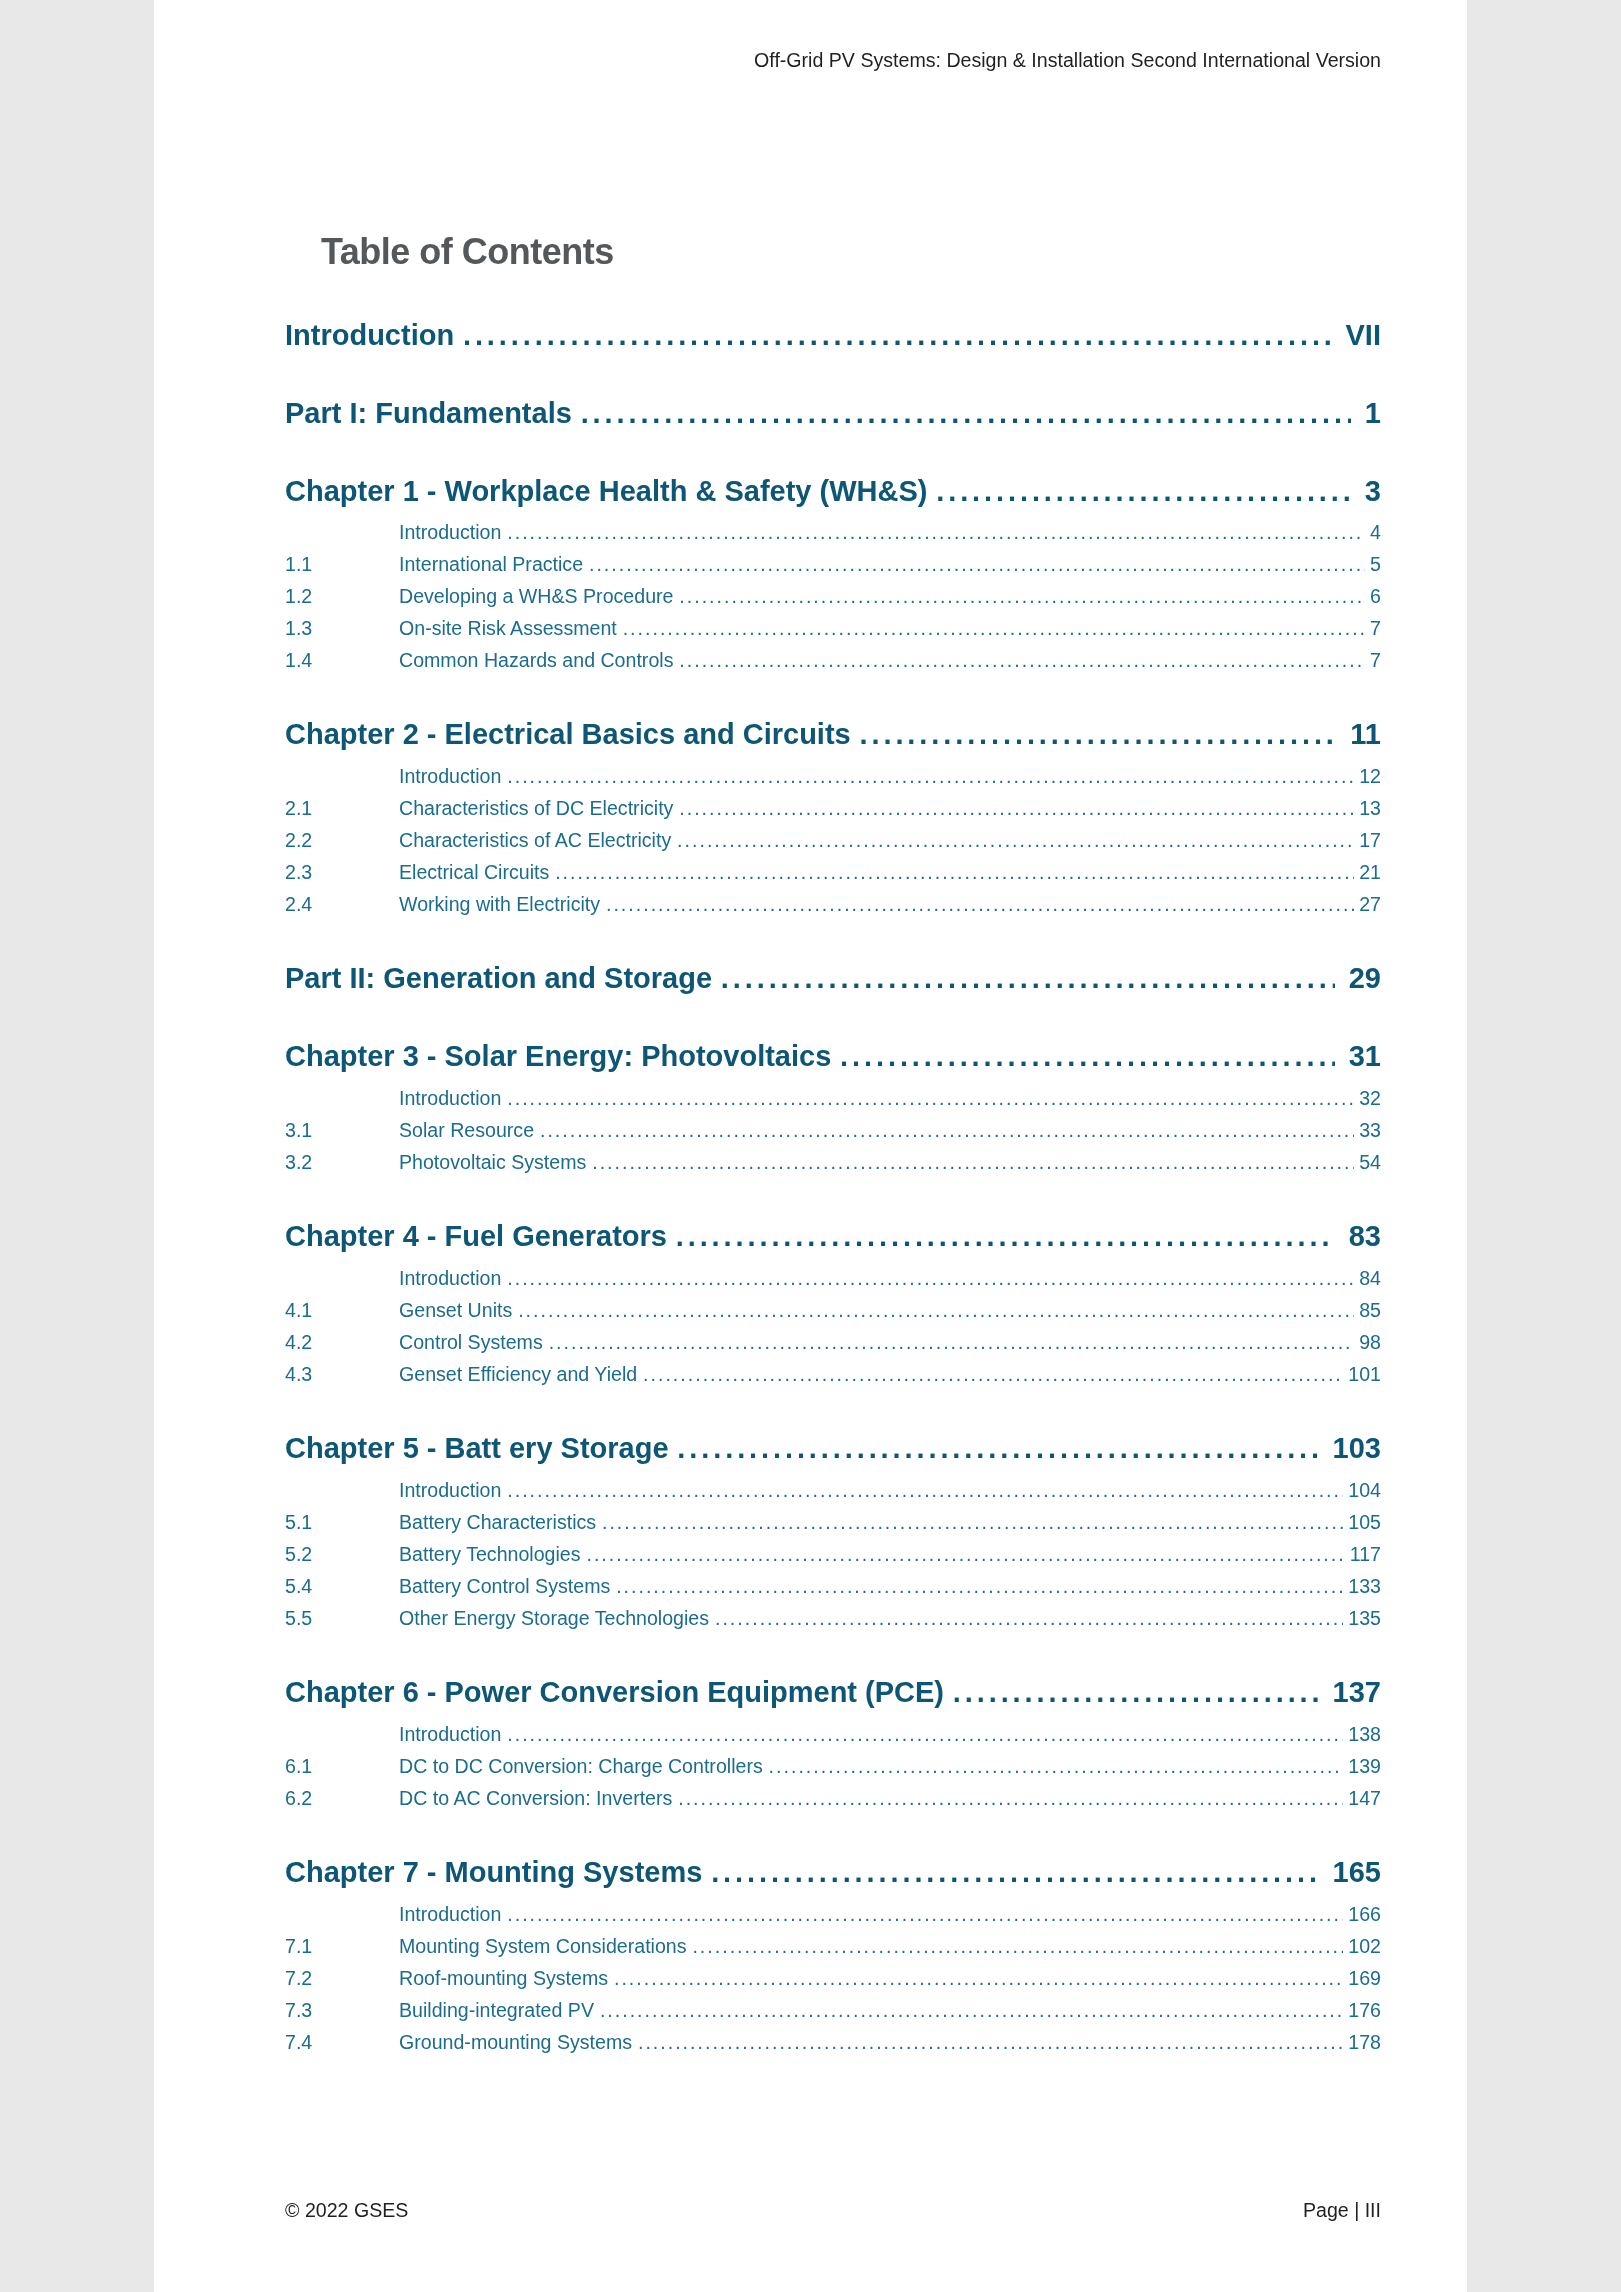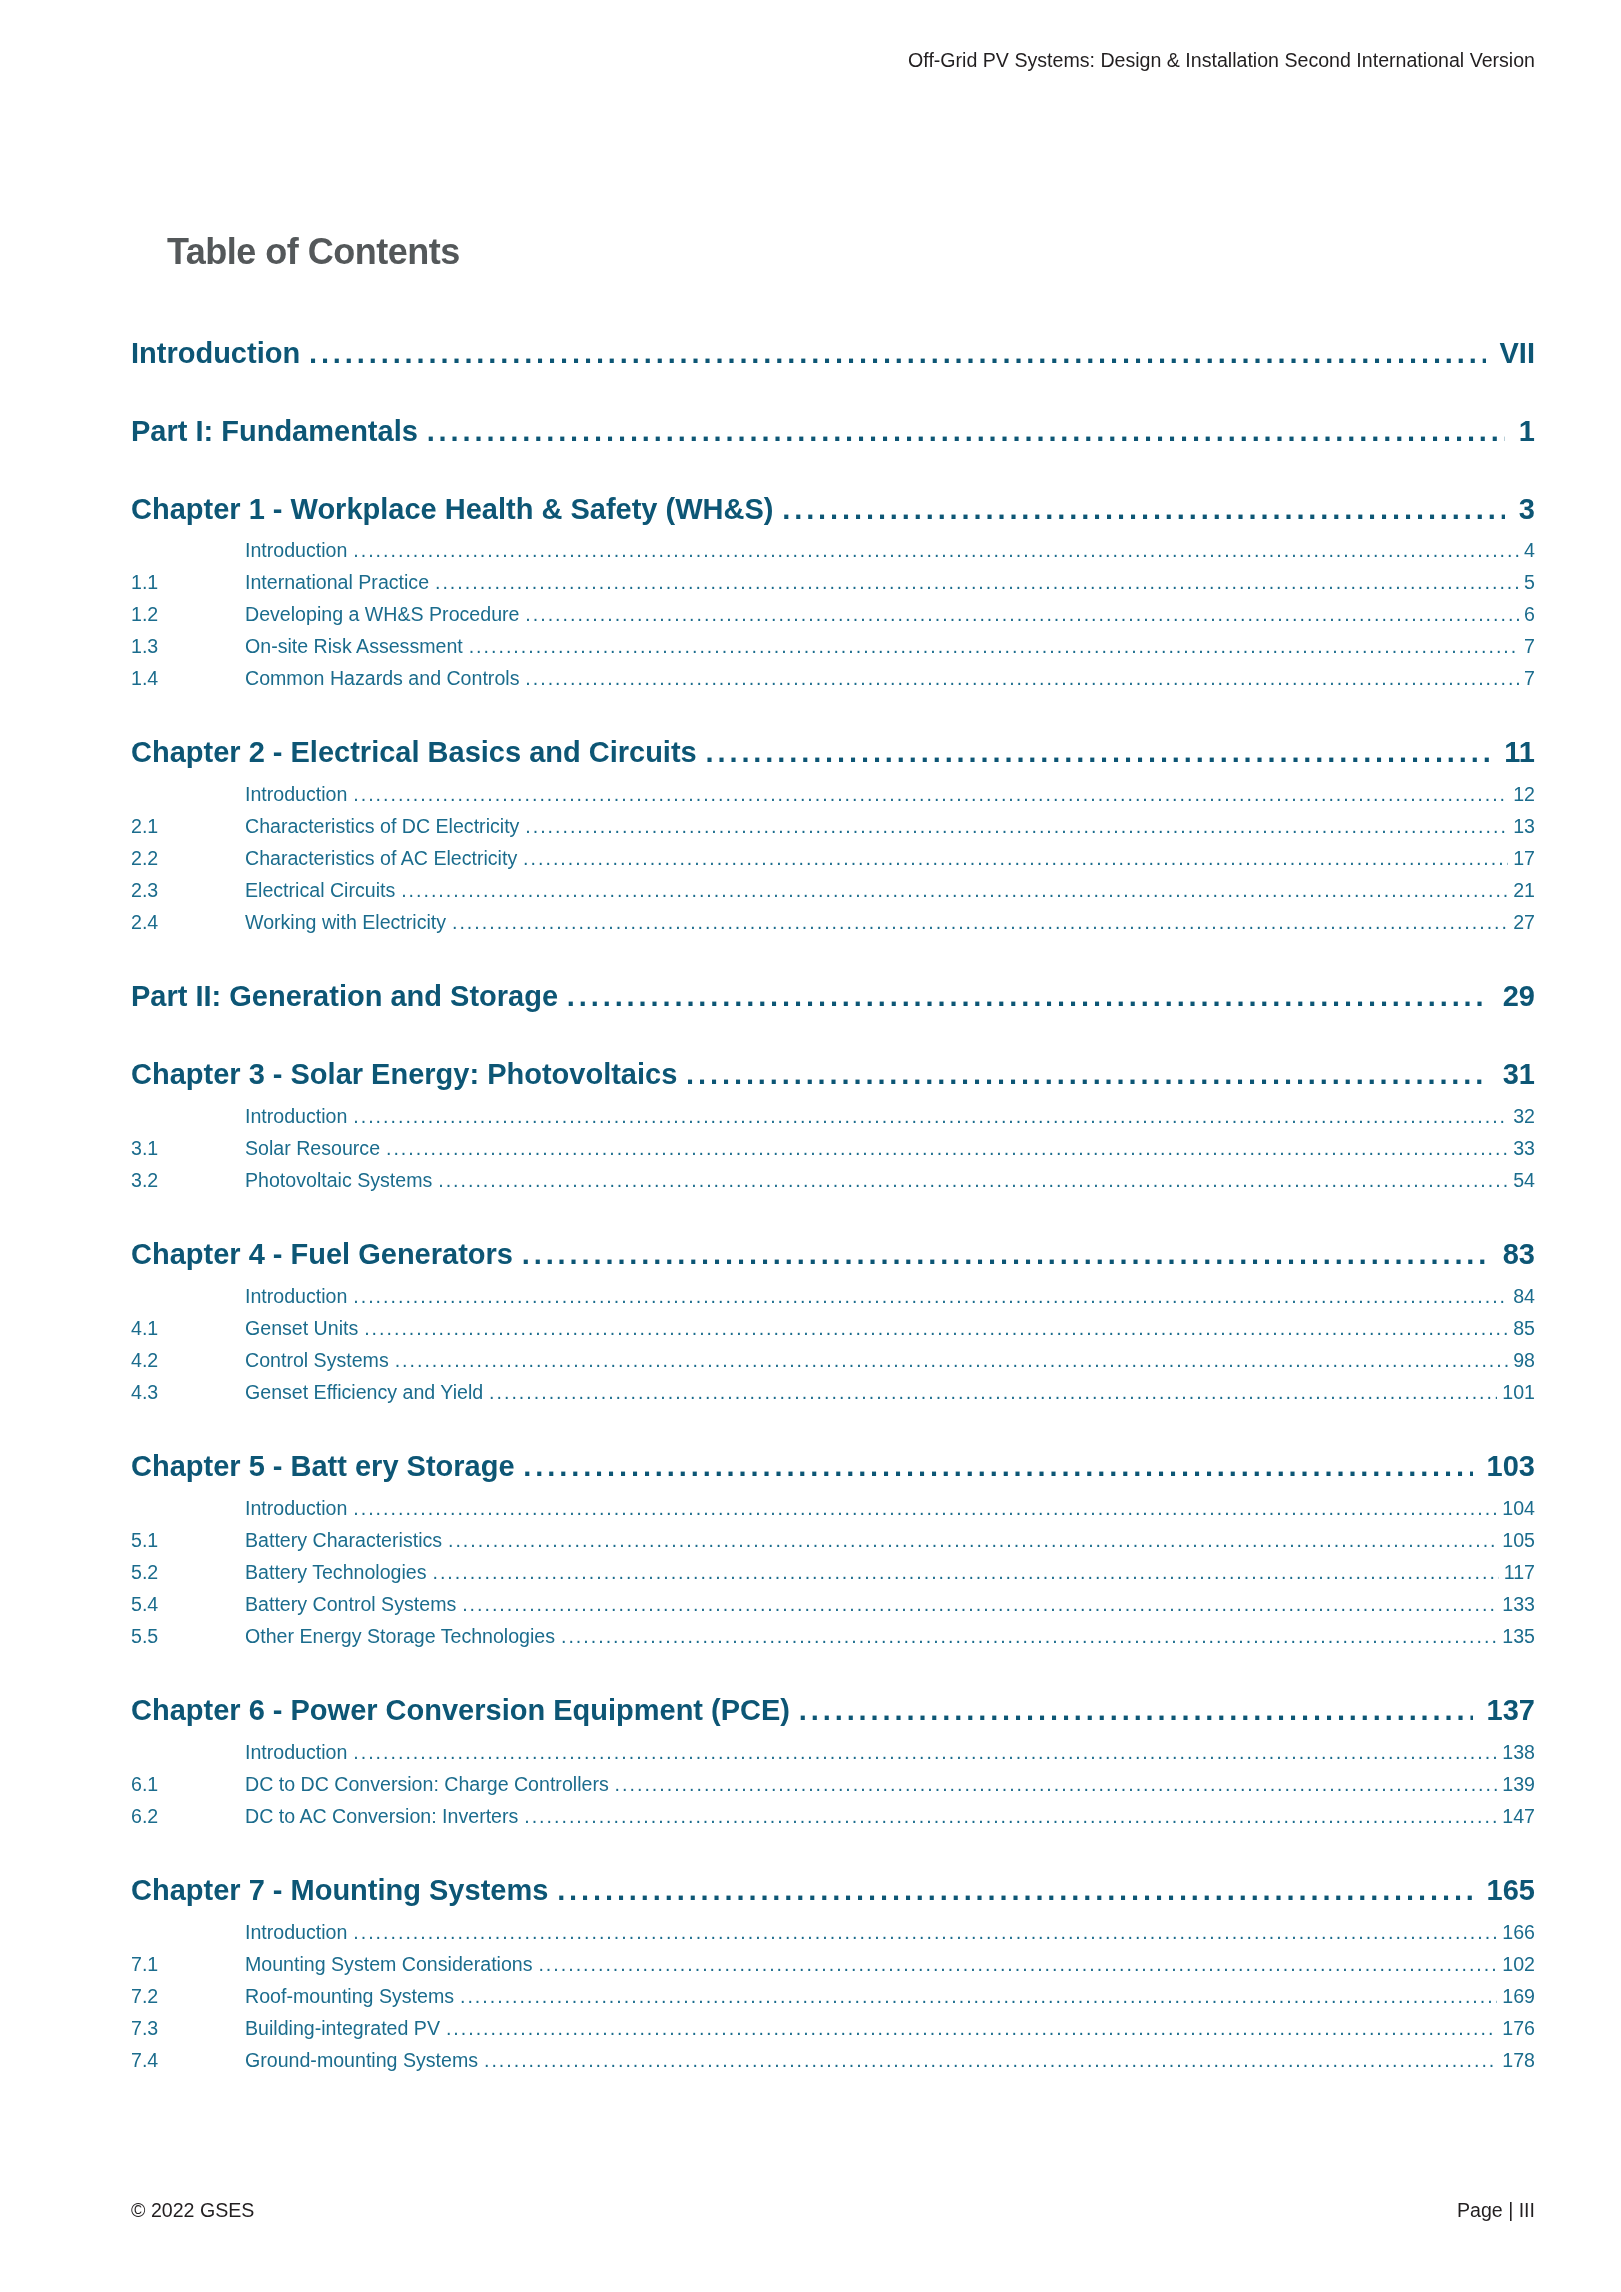--- a/index.html
+++ b/index.html
@@ -7,21 +7,21 @@
     --sub-teal:#1b6c8d;
     --title-gray:#54585a;
     --body-text:#221f20;
     --paper:#ffffff;
   }
   *{margin:0;padding:0;box-sizing:border-box;}
   html,body{background:#e8e8e8;}
   body{font-family:"Liberation Sans", sans-serif;}
   .page{
     position:relative;
-    width:1621px;height:2293px;
+    width:1313px;height:2293px;
     background:var(--paper);
     margin:0 auto;
     overflow:hidden;
     padding-left:19px;
   }
   .content{
     position:absolute;
     left:131px;right:86px;top:0;
   }
   .doc-header{
@@ -33,21 +33,21 @@
   }
   .page-title{
     margin-top:157px;
     font-size:36px;
     line-height:43px;
     font-weight:bold;
     color:var(--title-gray);
     letter-spacing:-0.5px;
     margin-left:36px;
   }
-  .toc{margin-top:61px;}
+  .toc{margin-top:43px;}
   .toc-section{margin-top:39px;}
   .toc-section:first-child{margin-top:0;}
   .toc-heading{
     display:flex;
     align-items:baseline;
     color:var(--heading-teal);
     font-weight:bold;
     font-size:29px;
     line-height:39px;
     white-space:nowrap;

